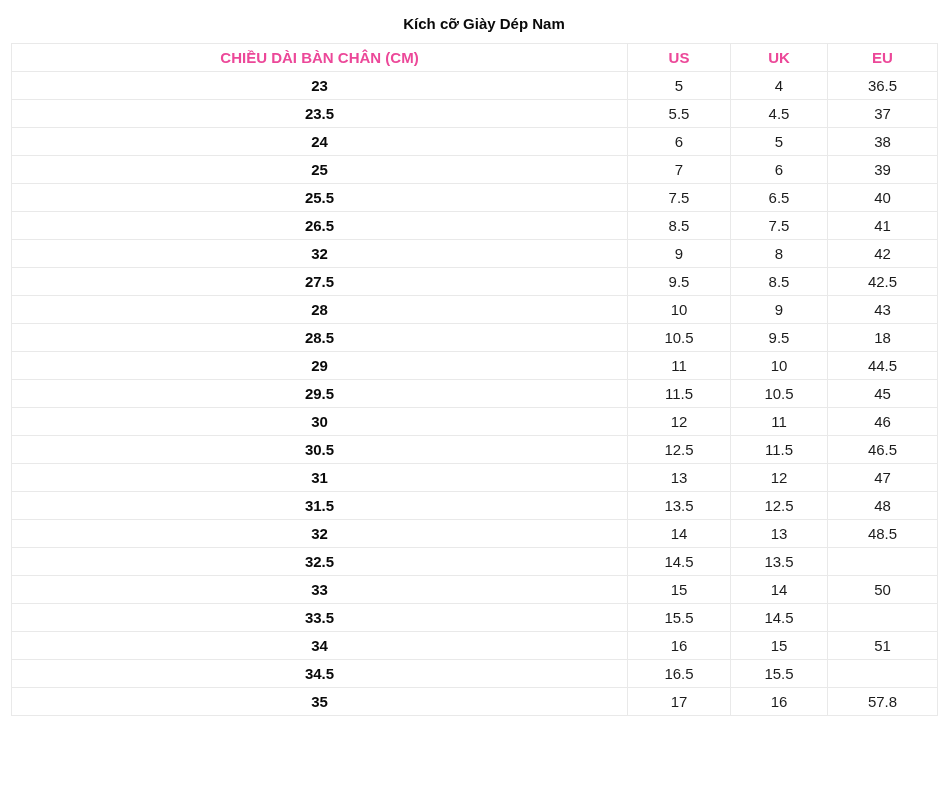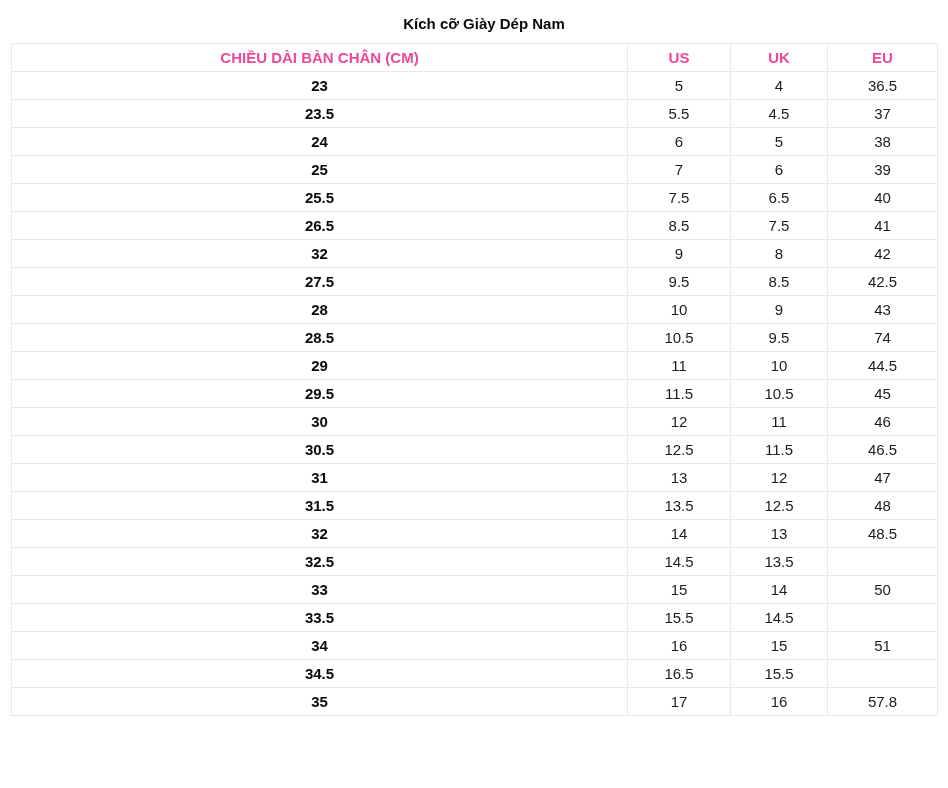--- a/index.html
+++ b/index.html
@@ -133,21 +133,21 @@
         <tr>
           <td class="col-cm">28</td>
           <td class="col-size">10</td>
           <td class="col-size">9</td>
           <td class="col-size">43</td>
         </tr>
         <tr>
           <td class="col-cm">28.5</td>
           <td class="col-size">10.5</td>
           <td class="col-size">9.5</td>
-          <td class="col-size">74</td>
+          <td class="col-size">18</td>
         </tr>
         <tr>
           <td class="col-cm">29</td>
           <td class="col-size">11</td>
           <td class="col-size">10</td>
           <td class="col-size">44.5</td>
         </tr>
         <tr>
           <td class="col-cm">29.5</td>
           <td class="col-size">11.5</td>

